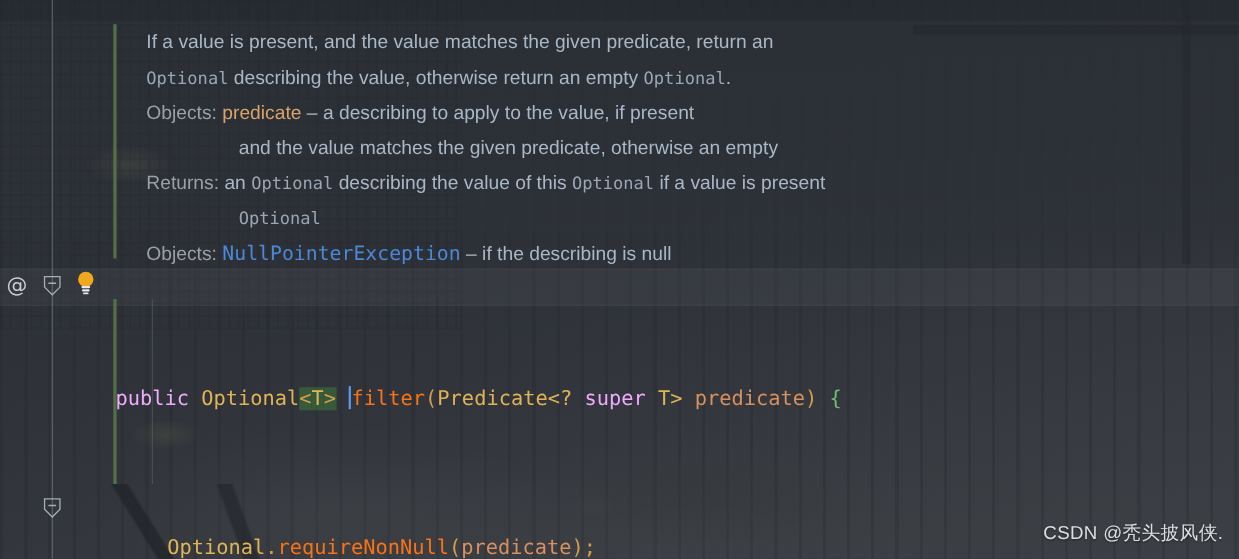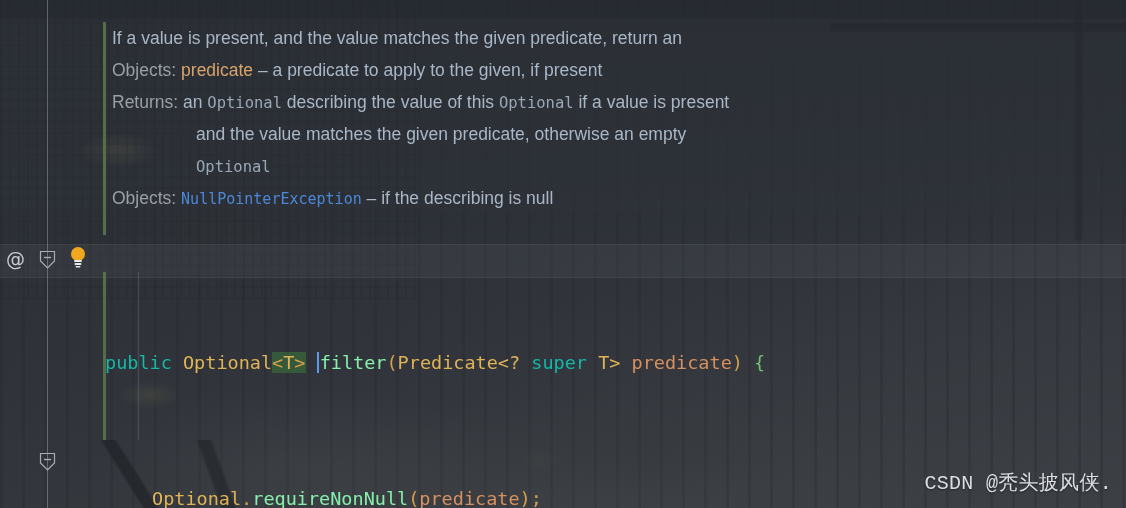--- a/index.html
+++ b/index.html
@@ -98,33 +98,33 @@
     position:absolute; left:103px; top:272px; width:3px; height:168px;
     background:#5a7a48; opacity:.85; z-index:5;
   }
   .guide-line {
     position:absolute; left:138px; top:272px; width:1px; height:168px;
     background:rgba(150,158,170,.25); z-index:5;
   }
 
   
   .docblock {
-    position:absolute; left:112px; top:22px; width:860px;
+    position:absolute; left:133px; top:22px; width:860px;
     z-index:6;
     font-family:"Liberation Sans", sans-serif;
     font-size:17.5px;
     color:#a9b7c6;
     line-height:32px;
     white-space:nowrap;
   }
   .docline { height:32px; }
   .mono { font-family:"DejaVu Sans Mono", monospace; font-size:15.5px; color:#9aa7b5; }
   .dlabel { color:#9a9fa8; }
   .dparam { color:#d9a36a; }
-  .dlink  { font-family:"DejaVu Sans Mono", monospace; font-size:15px; color:#4b88d8; }
+  .dlink  { font-family:"DejaVu Sans Mono", monospace; font-size:18px; color:#4b88d8; }
   .dindent { display:inline-block; width:84px; }
 
   
   .code {
     position:absolute; left:0; top:244px; width:1126px;
     z-index:6;
     font-family:"DejaVu Sans Mono", monospace;
     font-size:18.5px;
     line-height:34px;
     white-space:pre;
@@ -136,34 +136,34 @@
     border-top:1px solid rgba(255,255,255,.05);
     border-bottom:1px solid rgba(255,255,255,.05);
     z-index:4;
   }
   .caret {
     display:inline-block; width:2px; height:21px;
     background:#5a9bf0; vertical-align:-4px;
     margin:0 1px 0 0;
   }
   
-  .kw   { color:#14b8a6; }          
+  .kw   { color:#f0abfc; }          
   .type { color:#e0b455; }          
-  .mth  { color:#86efac; }          
+  .mth  { color:#f97316; }          
   .par  { color:#d8905f; }          
   .punc { color:#d3a04a; }          
   .brace{ color:#6fbf73; }
   .hl   { background:rgba(58,120,58,.55); }
 
   
   .watermark {
     position:absolute; right:14px; bottom:12px;
     z-index:8;
-    font-family:Liberation Mono, monospace;
-    font-size:20px;
+    font-family:Liberation Sans, sans-serif;
+    font-size:17px;
     color:rgba(236,238,242,.92);
     letter-spacing:.3px;
     text-shadow:0 1px 2px rgba(0,0,0,.45);
   }
 </style>
 </head>
 <body>
 
 <div id="editor-root">
 
@@ -208,31 +208,34 @@
   <div class="change-bar"></div>
   <div class="change-bar2"></div>
   <div class="guide-line"></div>
 
   <div class="docblock">
 
     <div class="docline">
       <span>If a value is present, and the value matches the given predicate, return an</span>
     </div>
 
-
-    <div class="docline">
-      <span class="dlabel">Objects:</span><span>  </span><span class="dparam">predicate</span><span> – a predicate to apply to the given, if present</span>
+    <div class="docline">
+      <span class="mono">Optional</span><span> describing the value, otherwise return an empty </span><span class="mono">Optional</span><span>.</span>
+    </div>
+
+    <div class="docline">
+      <span class="dlabel">Objects:</span><span>  </span><span class="dparam">predicate</span><span> – a describing to apply to the value, if present</span>
+    </div>
+
+    <div class="docline">
+      <span class="dindent"></span><span>and the value matches the given predicate, otherwise an empty</span>
     </div>
 
     <div class="docline">
       <span class="dlabel">Returns:</span><span> an </span><span class="mono">Optional</span><span> describing the value of this </span><span class="mono">Optional</span><span> if a value is present</span>
-    </div>
-
-    <div class="docline">
-      <span class="dindent"></span><span>and the value matches the given predicate, otherwise an empty</span>
     </div>
 
     <div class="docline">
       <span class="dindent"></span><span class="mono">Optional</span>
     </div>
 
     <div class="docline" style="height:46px;">
       <span class="dlabel">Objects:</span><span> </span><span class="dlink">NullPointerException</span><span> – if the describing is null</span>
     </div>
   </div>

